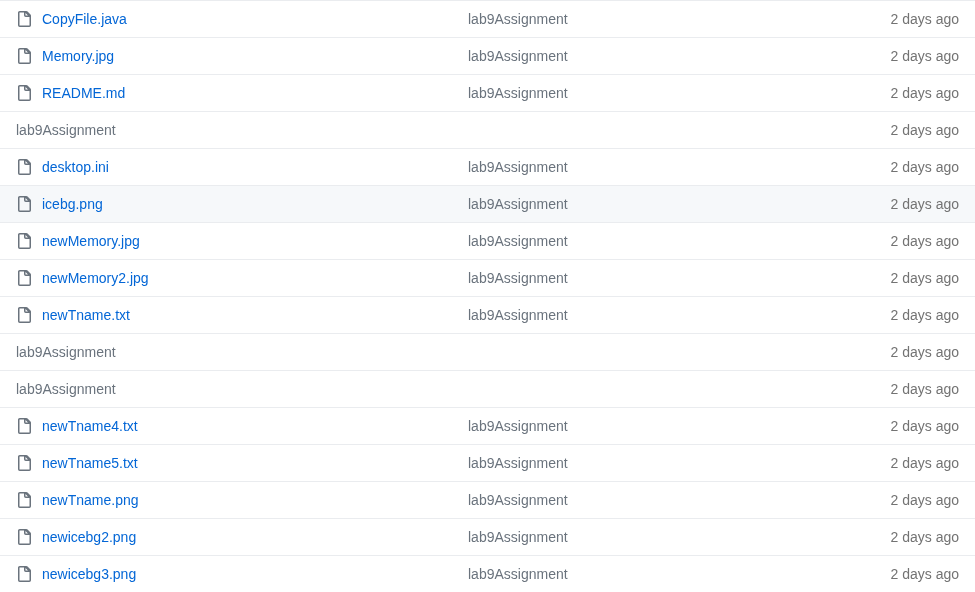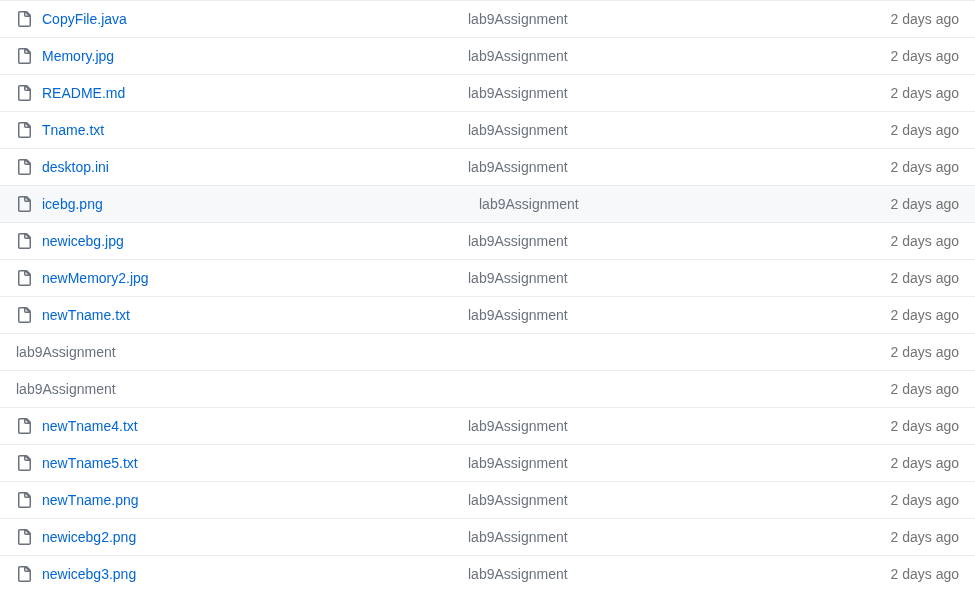--- a/index.html
+++ b/index.html
@@ -19,21 +19,20 @@
     }
     .file-row {
       display: flex;
       align-items: center;
       padding: 8px 16px;
       border-top: 1px solid #eaecef;
       min-height: 37px;
     }
     .file-row.highlighted {
       background-color: #f6f8fa;
-      gap: 11px;
     }
     .file-cell-name {
       display: flex;
       flex: 0 0 452px;
       min-width: 0;
     }
     .file-cell-commit {
       flex: 1;
       color: #6a737d;
       white-space: nowrap;
@@ -96,26 +95,20 @@
       <div class="file-cell-name">
         <svg class="file-icon" viewBox="0 0 16 16" version="1.1" width="16" height="16" aria-hidden="true">
           <path fill-rule="evenodd" d="M3.75 1.5a.25.25 0 00-.25.25v12.5c0 .138.112.25.25.25h9.5a.25.25 0 00.25-.25V6H9.75A1.75 1.75 0 018 4.25V1.5H3.75zm5.75.56v2.19c0 .138.112.25.25.25h2.19L9.5 2.06zM2 1.75C2 .784 2.784 0 3.75 0h6.586c.464 0 .909.184 1.237.513l2.914 2.914c.329.328.513.773.513 1.237v9.586A1.75 1.75 0 0113.25 16h-9.5A1.75 1.75 0 012 14.25V1.75z"></path>
         </svg>
         <a class="file-link" href="#">README.md</a>
       </div>
       <div class="file-cell-commit"><a class="commit-link" href="#">lab9Assignment</a></div>
       <div class="file-cell-age">2 days ago</div>
     </div>
     <div class="file-row">
-      <div class="file-cell-name">
-        <svg class="file-icon" viewBox="0 0 16 16" version="1.1" width="16" height="16" aria-hidden="true">
-          <path fill-rule="evenodd" d="M3.75 1.5a.25.25 0 00-.25.25v12.5c0 .138.112.25.25.25h9.5a.25.25 0 00.25-.25V6H9.75A1.75 1.75 0 018 4.25V1.5H3.75zm5.75.56v2.19c0 .138.112.25.25.25h2.19L9.5 2.06zM2 1.75C2 .784 2.784 0 3.75 0h6.586c.464 0 .909.184 1.237.513l2.914 2.914c.329.328.513.773.513 1.237v9.586A1.75 1.75 0 0113.25 16h-9.5A1.75 1.75 0 012 14.25V1.75z"></path>
-        </svg>
-        <a class="file-link" href="#">Tname.txt</a>
-      </div>
       <div class="file-cell-commit"><a class="commit-link" href="#">lab9Assignment</a></div>
       <div class="file-cell-age">2 days ago</div>
     </div>
     <div class="file-row">
       <div class="file-cell-name">
         <svg class="file-icon" viewBox="0 0 16 16" version="1.1" width="16" height="16" aria-hidden="true">
           <path fill-rule="evenodd" d="M3.75 1.5a.25.25 0 00-.25.25v12.5c0 .138.112.25.25.25h9.5a.25.25 0 00.25-.25V6H9.75A1.75 1.75 0 018 4.25V1.5H3.75zm5.75.56v2.19c0 .138.112.25.25.25h2.19L9.5 2.06zM2 1.75C2 .784 2.784 0 3.75 0h6.586c.464 0 .909.184 1.237.513l2.914 2.914c.329.328.513.773.513 1.237v9.586A1.75 1.75 0 0113.25 16h-9.5A1.75 1.75 0 012 14.25V1.75z"></path>
         </svg>
         <a class="file-link" href="#">desktop.ini</a>
       </div>
@@ -130,21 +123,21 @@
         <a class="file-link" href="#">icebg.png</a>
       </div>
       <div class="file-cell-commit"><a class="commit-link" href="#">lab9Assignment</a></div>
       <div class="file-cell-age">2 days ago</div>
     </div>
     <div class="file-row">
       <div class="file-cell-name">
         <svg class="file-icon" viewBox="0 0 16 16" version="1.1" width="16" height="16" aria-hidden="true">
           <path fill-rule="evenodd" d="M3.75 1.5a.25.25 0 00-.25.25v12.5c0 .138.112.25.25.25h9.5a.25.25 0 00.25-.25V6H9.75A1.75 1.75 0 018 4.25V1.5H3.75zm5.75.56v2.19c0 .138.112.25.25.25h2.19L9.5 2.06zM2 1.75C2 .784 2.784 0 3.75 0h6.586c.464 0 .909.184 1.237.513l2.914 2.914c.329.328.513.773.513 1.237v9.586A1.75 1.75 0 0113.25 16h-9.5A1.75 1.75 0 012 14.25V1.75z"></path>
         </svg>
-        <a class="file-link" href="#">newicebg.jpg</a>
+        <a class="file-link" href="#">newMemory.jpg</a>
       </div>
       <div class="file-cell-commit"><a class="commit-link" href="#">lab9Assignment</a></div>
       <div class="file-cell-age">2 days ago</div>
     </div>
     <div class="file-row">
       <div class="file-cell-name">
         <svg class="file-icon" viewBox="0 0 16 16" version="1.1" width="16" height="16" aria-hidden="true">
           <path fill-rule="evenodd" d="M3.75 1.5a.25.25 0 00-.25.25v12.5c0 .138.112.25.25.25h9.5a.25.25 0 00.25-.25V6H9.75A1.75 1.75 0 018 4.25V1.5H3.75zm5.75.56v2.19c0 .138.112.25.25.25h2.19L9.5 2.06zM2 1.75C2 .784 2.784 0 3.75 0h6.586c.464 0 .909.184 1.237.513l2.914 2.914c.329.328.513.773.513 1.237v9.586A1.75 1.75 0 0113.25 16h-9.5A1.75 1.75 0 012 14.25V1.75z"></path>
         </svg>
         <a class="file-link" href="#">newMemory2.jpg</a>

